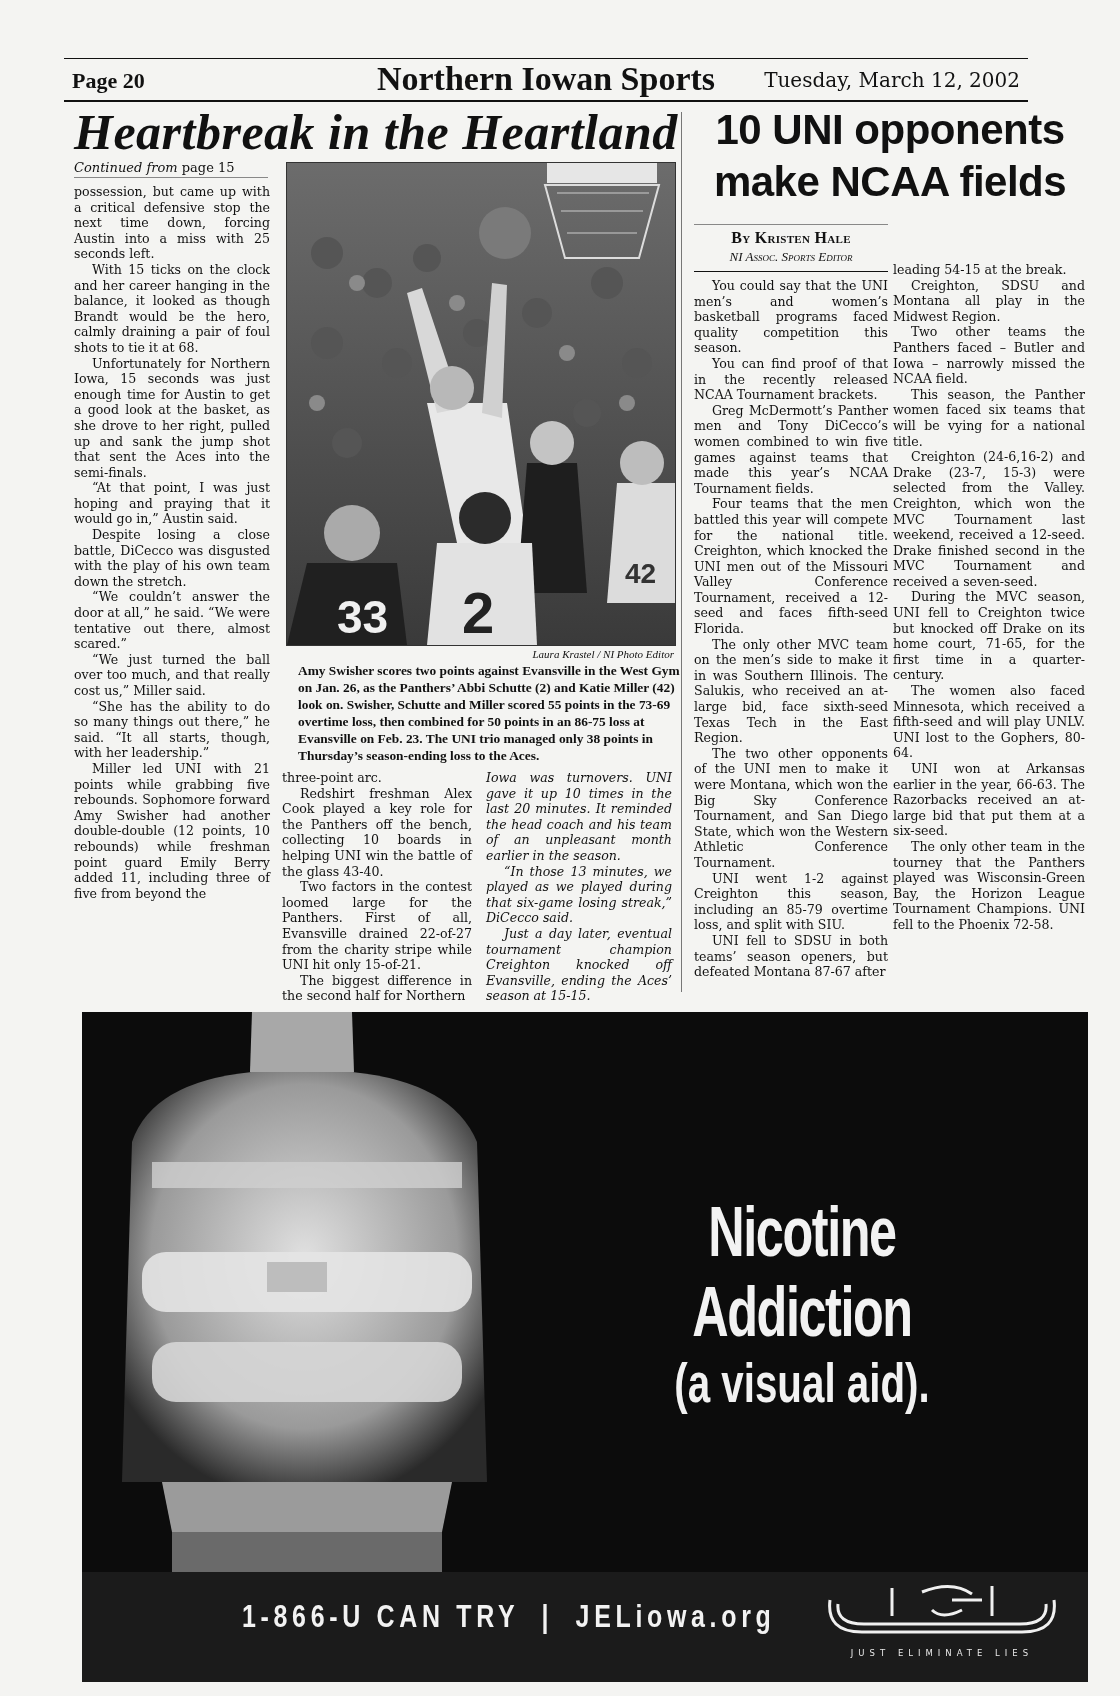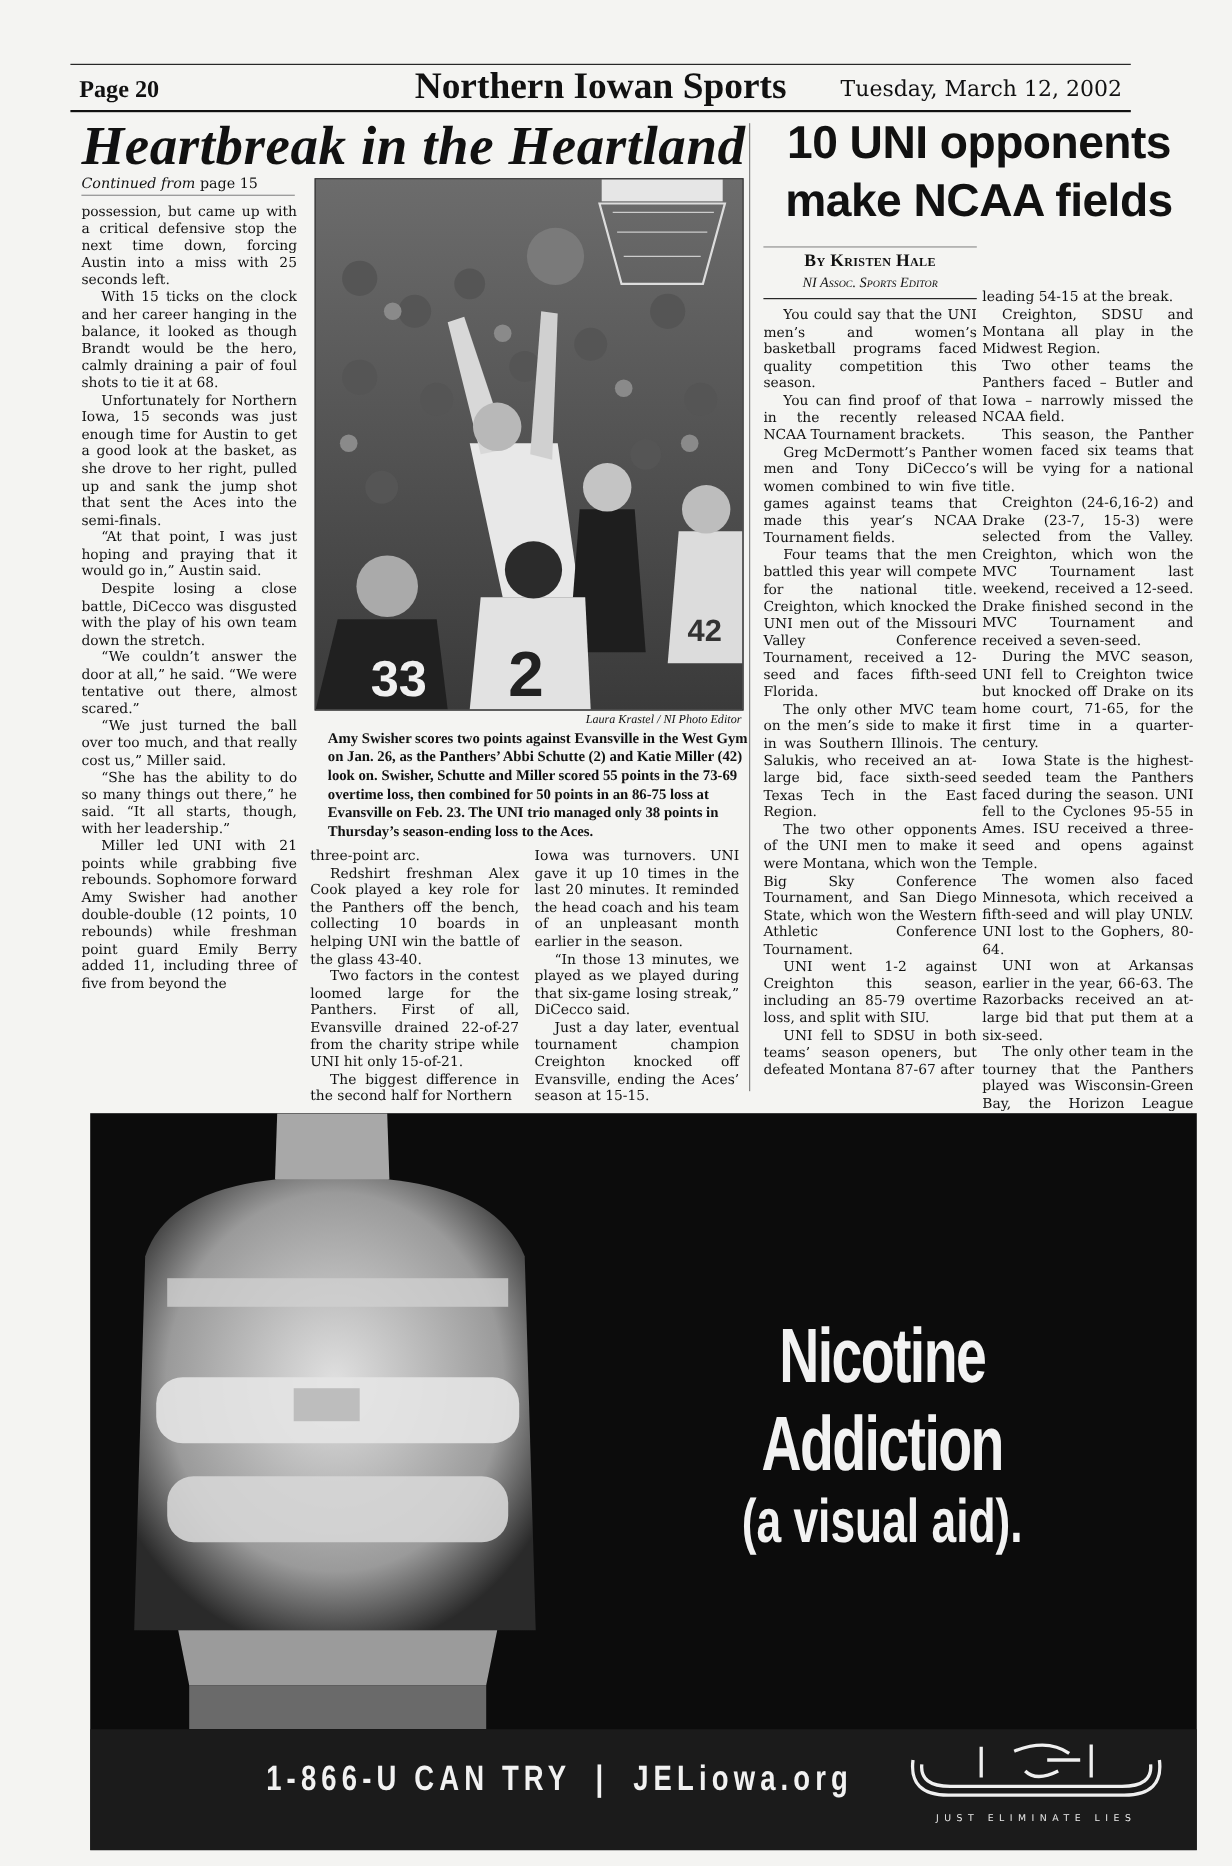--- a/index.html
+++ b/index.html
@@ -128,21 +128,21 @@
   <div class="photo-credit">Laura Krastel / NI Photo Editor</div>
   <div class="caption">Amy Swisher scores two points against Evansville in the West Gym on Jan. 26, as the Panthers’ Abbi Schutte (2) and Katie Miller (42) look on. Swisher, Schutte and Miller scored 55 points in the 73-69 overtime loss, then combined for 50 points in an 86-75 loss at Evansville on Feb. 23. The UNI trio managed only 38 points in Thursday’s season-ending loss to the Aces.</div>
 
   <div class="col" style="left:282px; top:770px; width:190px;">
     <p class="noindent">three-point arc.</p>
     <p>Redshirt freshman Alex Cook played a key role for the Panthers off the bench, collecting 10 boards in helping UNI win the battle of the glass 43-40.</p>
     <p>Two factors in the contest loomed large for the Panthers. First of all, Evansville drained 22-of-27 from the charity stripe while UNI hit only 15-of-21.</p>
     <p>The biggest difference in the second half for Northern</p>
   </div>
 
-  <div class="col" style="left:486px; top:770px; width:186px;">
+  <div class="col" style="left:486px; top:770px; width:186px;font-style:italic;">
     <p class="noindent">Iowa was turnovers. UNI gave it up 10 times in the last 20 minutes. It reminded the head coach and his team of an unpleasant month earlier in the season.</p>
     <p>“In those 13 minutes, we played as we played during that six-game losing streak,” DiCecco said.</p>
     <p>Just a day later, eventual tournament champion Creighton knocked off Evansville, ending the Aces’ season at 15-15.</p>
   </div>
 
   <div class="vdivider"></div>
 
   <div class="headline-right">
     <div>10 UNI opponents</div>
     <div>make NCAA fields</div>
@@ -165,21 +165,20 @@
     <p>UNI fell to SDSU in both teams’ season openers, but defeated Montana 87-67 after</p>
   </div>
 
   <div class="col" style="left:893px; top:218px; width:192px;margin-top:44px;">
     <p class="noindent">leading 54-15 at the break.</p>
     <p>Creighton, SDSU and Montana all play in the Midwest Region.</p>
     <p>Two other teams the Panthers faced – Butler and Iowa – narrowly missed the NCAA field.</p>
     <p>This season, the Panther women faced six teams that will be vying for a national title.</p>
     <p>Creighton (24-6,16-2) and Drake (23-7, 15-3) were selected from the Valley. Creighton, which won the MVC Tournament last weekend, received a 12-seed. Drake finished second in the MVC Tournament and received a seven-seed.</p>
     <p>During the MVC season, UNI fell to Creighton twice but knocked off Drake on its home court, 71-65, for the first time in a quarter-century.</p>
-    <p>Iowa State is the highest-seeded team the Panthers faced during the season. UNI fell to the Cyclones 95-55 in Ames. ISU received a three-seed and opens against Temple.</p>
     <p>The women also faced Minnesota, which received a fifth-seed and will play UNLV. UNI lost to the Gophers, 80-64.</p>
     <p>UNI won at Arkansas earlier in the year, 66-63. The Razorbacks received an at-large bid that put them at a six-seed.</p>
     <p>The only other team in the tourney that the Panthers played was Wisconsin-Green Bay, the Horizon League Tournament Champions. UNI fell to the Phoenix 72-58.</p>
   </div>
 
   <div class="ad">
     <svg class="ad-figure" viewBox="0 0 420 560">
       <defs>
         <radialGradient id="jk" cx="0.5" cy="0.45" r="0.6">
           <stop offset="0" stop-color="#e0e0e0"></stop>

